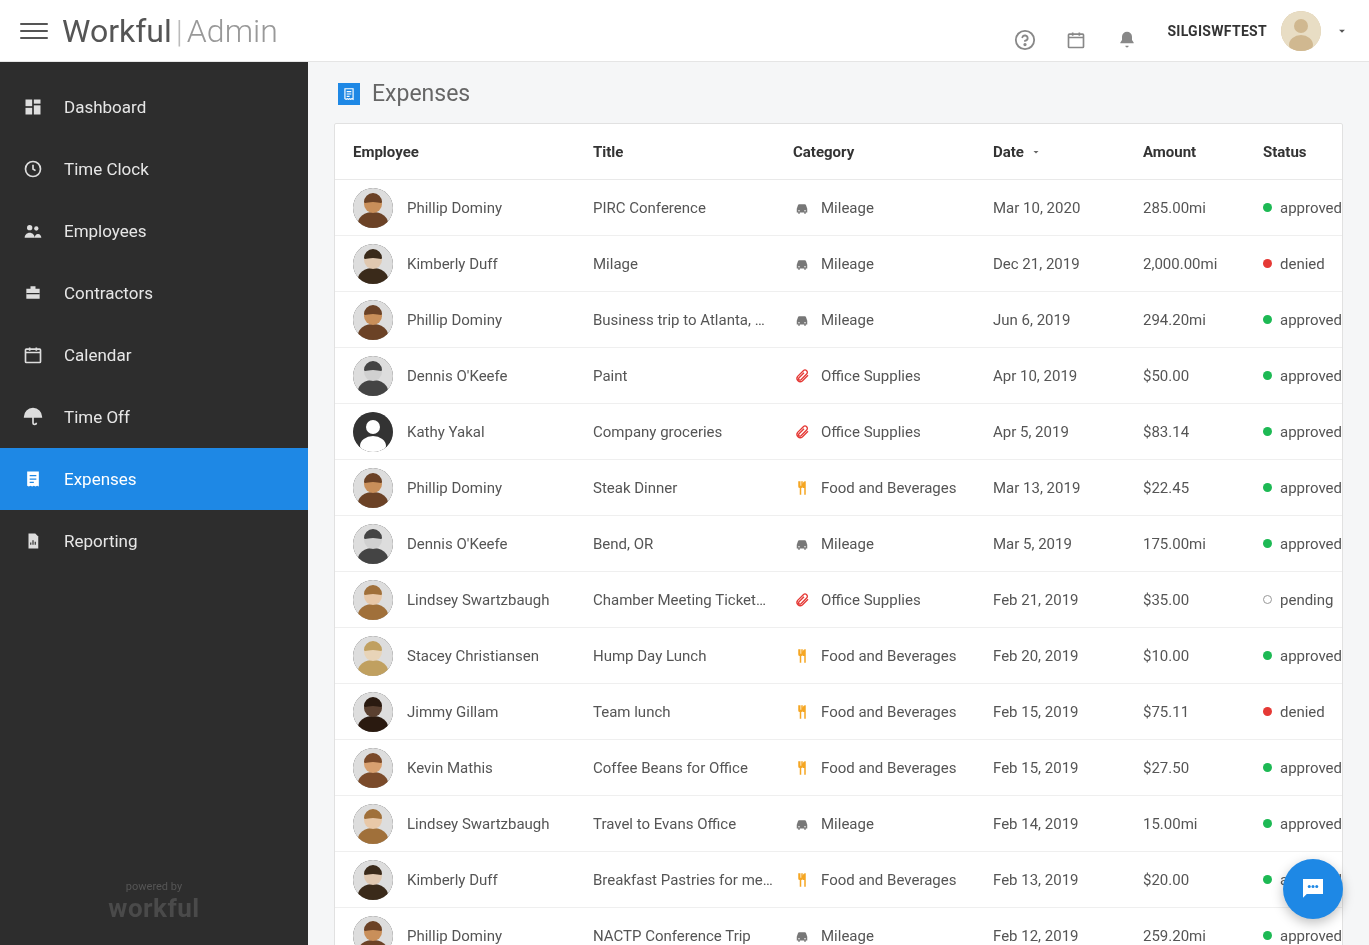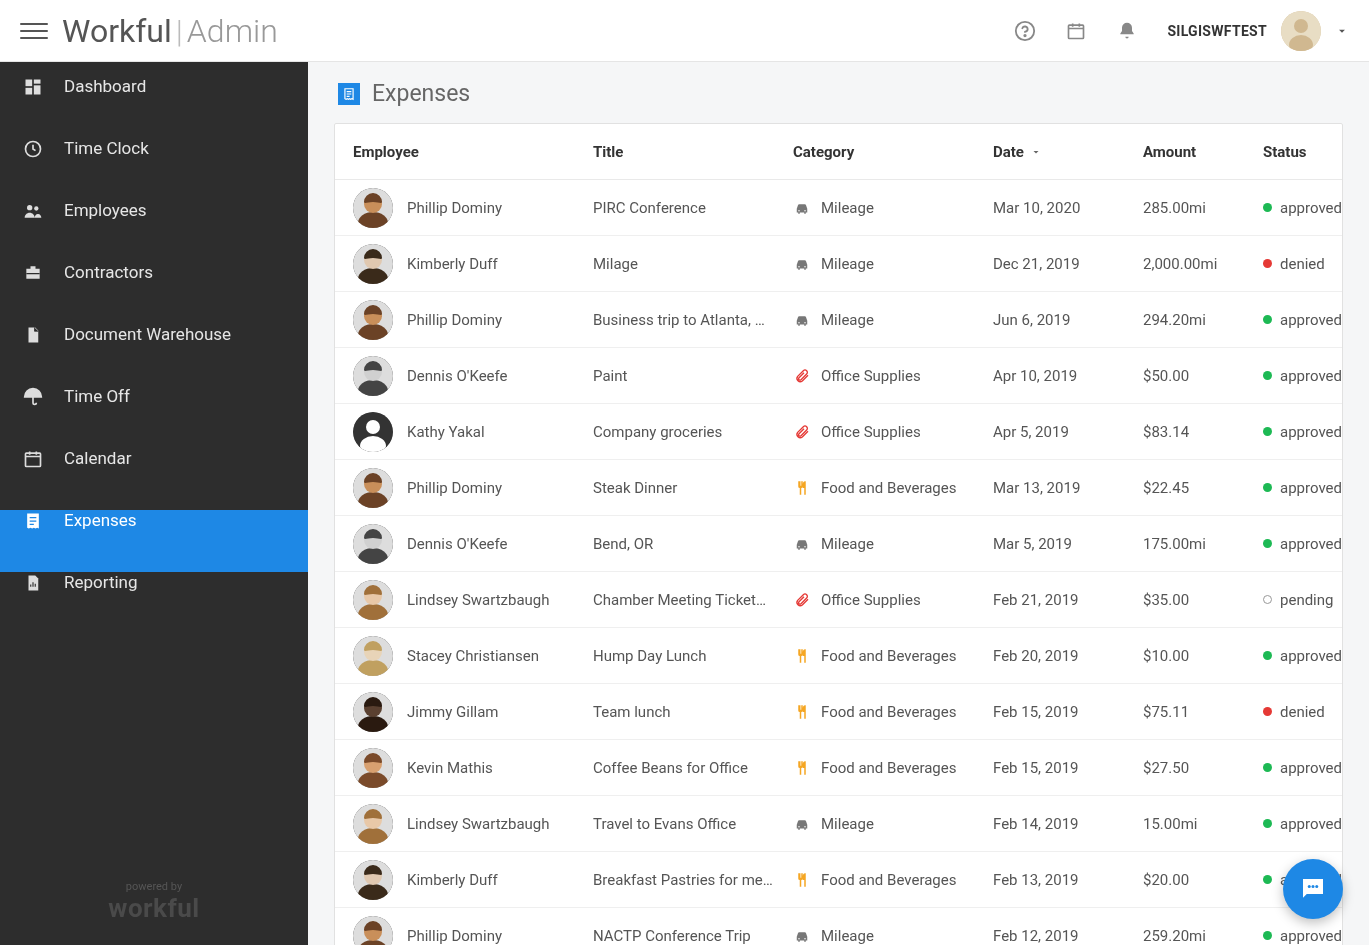--- a/index.html
+++ b/index.html
@@ -5,30 +5,30 @@
 * { margin: 0; padding: 0; box-sizing: border-box; }
 body { font-family: -apple-system, BlinkMacSystemFont, "Segoe UI", Roboto, Arial, sans-serif; background: #f5f6f7; color: #333; width: 1369px; height: 945px; overflow: hidden; }
 
 
 .header { height: 62px; background: #fff; display: flex; align-items: center; padding: 0 20px; border-bottom: 1px solid #e5e5e5; position: relative; z-index: 10; }
 .menu-btn { width: 28px; height: 28px; display: flex; flex-direction: column; justify-content: center; gap: 5px; cursor: pointer; margin-right: 14px; }
 .menu-btn span { display: block; height: 2px; background: #555; border-radius: 1px; }
 .brand { font-size: 32px; font-weight: 400; color: #555; }
 .brand .admin { color: #999; font-weight: 300; }
 .brand .pipe { color: #bbb; font-weight: 300; margin: 0 4px; }
-.header-right { margin-left: auto; display: flex; align-items: center; gap: 29px; }
+.header-right { margin-left: auto; display: flex; align-items: flex-end; gap: 29px; }
 .header-icon { width: 22px; height: 22px; display: flex; align-items: center; justify-content: center; cursor: pointer; color: #888; }
 .user-area { display: flex; align-items: center; gap: 14px; cursor: pointer; }
 .user-name { font-size: 14px; font-weight: 700; color: #333; letter-spacing: 0.3px; }
 .avatar-sm { width: 40px; height: 40px; border-radius: 50%; background: linear-gradient(135deg,#d8c4a0,#e0d0b0); display: flex; align-items: center; justify-content: center; font-size: 11px; color: #8a7a5a; overflow: hidden; }
 
 
 .sidebar { position: absolute; top: 62px; left: 0; bottom: 0; width: 308px; background: #2d2d2d; color: #eee; display: flex; flex-direction: column; }
 .nav { flex: 1; padding-top: 14px; }
-.nav-item { display: flex; align-items: flex-start; height: 62px; padding: 0 22px; gap: 20px; font-size: 17px; color: #e6e6e6; cursor: pointer; }
+.nav-item { display: flex; align-items: center; height: 62px; padding: 0 22px; gap: 20px; font-size: 17px; color: #e6e6e6; cursor: pointer; }
 .nav-item.active { background: #1e88e5; color: #fff; }
 .nav-icon { width: 22px; height: 22px; display: flex; align-items: center; justify-content: center; flex-shrink: 0; }
 .powered { text-align: center; padding: 16px 0 22px; color: #565656; font-size: 11px; }
 .powered .logo { font-size: 26px; font-weight: 700; letter-spacing: 0.5px; color: #4a4a4a; }
 
 
 .main { position: absolute; top: 62px; left: 308px; right: 0; bottom: 0; overflow-y: auto; padding: 18px 26px; }
 .page-title-row { display: flex; align-items: center; gap: 12px; margin-bottom: 16px; padding-left: 4px; }
 .page-title-row .tile-icon { width: 22px; height: 22px; background: #1e88e5; display: flex; align-items: center; justify-content: center; }
 .page-title { font-size: 23px; color: #666; font-weight: 400; }
@@ -139,44 +139,35 @@
         <span class="nav-icon">
           <svg width="20" height="20" viewBox="0 0 24 24" fill="#ddd">
             <path d="M9 4h6v3H9zM4 7h16v12H4z"></path>
             <rect x="4" y="12" width="16" height="1.5" fill="#2d2d2d"></rect>
           </svg>
         </span>
         <span>Contractors</span>
       </div>
       <div class="nav-item">
         <span class="nav-icon">
-          <svg width="18" height="20" viewBox="0 0 24 24" fill="#ddd">
-            <path d="M6 2h9l4 4v16H6zM14 2v5h5" fill="#ddd"></path>
-            <path d="M14 2v5h5" fill="none" stroke="#2d2d2d" stroke-width="1"></path>
-          </svg>
-        </span>
-        <span>Document Warehouse</span>
+          <svg width="20" height="20" viewBox="0 0 24 24" fill="none" stroke="#ddd" stroke-width="2">
+            <rect x="3" y="5" width="18" height="16" rx="1"></rect>
+            <path d="M3 9h18M8 3v4M16 3v4"></path>
+          </svg>
+        </span>
+        <span>Calendar</span>
       </div>
       <div class="nav-item">
         <span class="nav-icon">
           <svg width="20" height="20" viewBox="0 0 24 24" fill="#ddd">
             <path d="M12 2a10 10 0 0110 10H2A10 10 0 0112 2zM12 12v7a2 2 0 004 0" fill="none" stroke="#ddd" stroke-width="2"></path>
             <path d="M2 12a10 10 0 0120 0z"></path>
           </svg>
         </span>
         <span>Time Off</span>
-      </div>
-      <div class="nav-item">
-        <span class="nav-icon">
-          <svg width="20" height="20" viewBox="0 0 24 24" fill="none" stroke="#ddd" stroke-width="2">
-            <rect x="3" y="5" width="18" height="16" rx="1"></rect>
-            <path d="M3 9h18M8 3v4M16 3v4"></path>
-          </svg>
-        </span>
-        <span>Calendar</span>
       </div>
       <div class="nav-item active">
         <span class="nav-icon">
           <svg width="20" height="20" viewBox="0 0 24 24" fill="#fff">
             <path d="M5 3h14v18l-2-1-2 1-2-1-2 1-2-1-2 1-2-1z"></path>
             <path d="M8 8h8M8 12h8M8 16h5" stroke="#1e88e5" stroke-width="1.5"></path>
           </svg>
         </span>
         <span>Expenses</span>
       </div>

